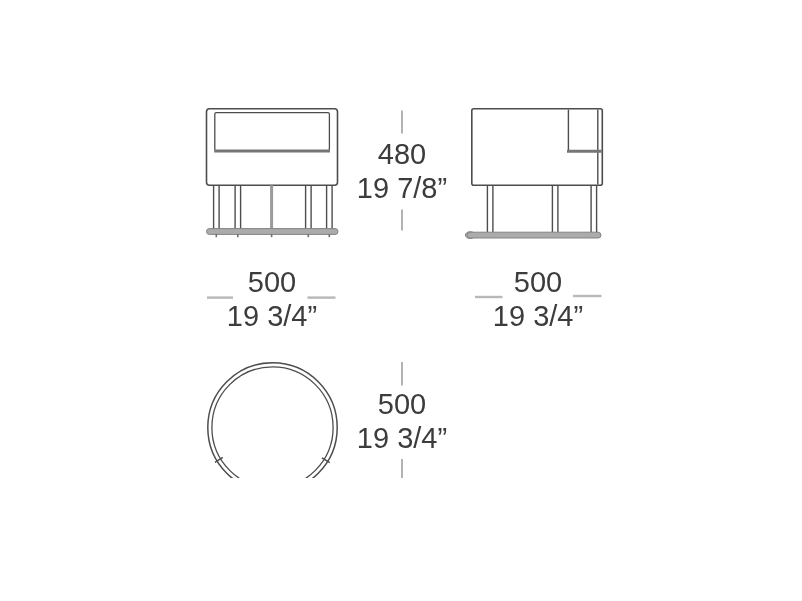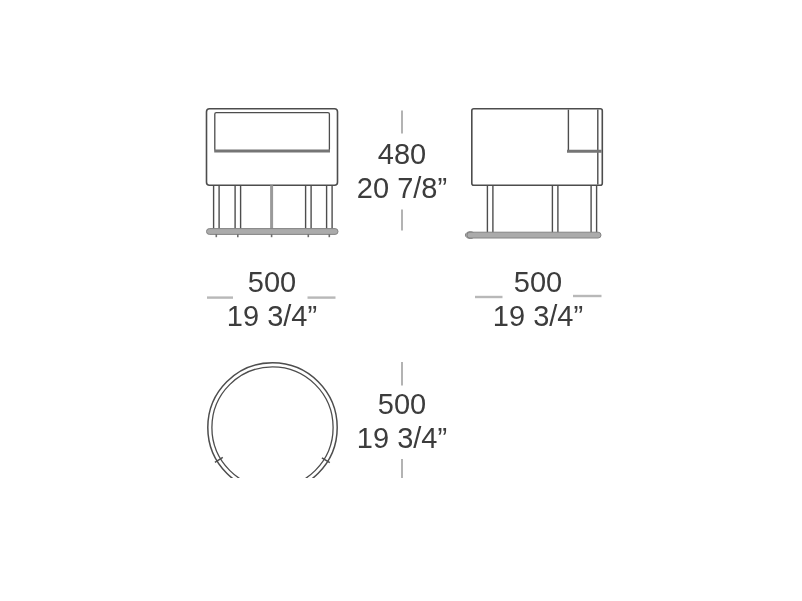--- a/index.html
+++ b/index.html
@@ -120,21 +120,21 @@
       <line class="tick-h" x1="475" y1="297" x2="502.5" y2="297"></line>
       <line class="tick-h" x1="573" y1="296" x2="601.5" y2="296"></line>
 
       <line class="tick-v" x1="402" y1="362" x2="402" y2="385.5"></line>
       <line class="tick-v" x1="402" y1="459" x2="402" y2="491"></line>
     </g>
   </svg>
 
   <div class="dim-label" style="left:327px; top:137px;">
     <div>480</div>
-    <div>20 7/8”</div>
+    <div>19 7/8”</div>
   </div>
 
   <div class="dim-label" style="left:197px; top:265px;">
     <div>500</div>
     <div>19 3/4”</div>
   </div>
 
   <div class="dim-label" style="left:463px; top:265px;">
     <div>500</div>
     <div>19 3/4”</div>

